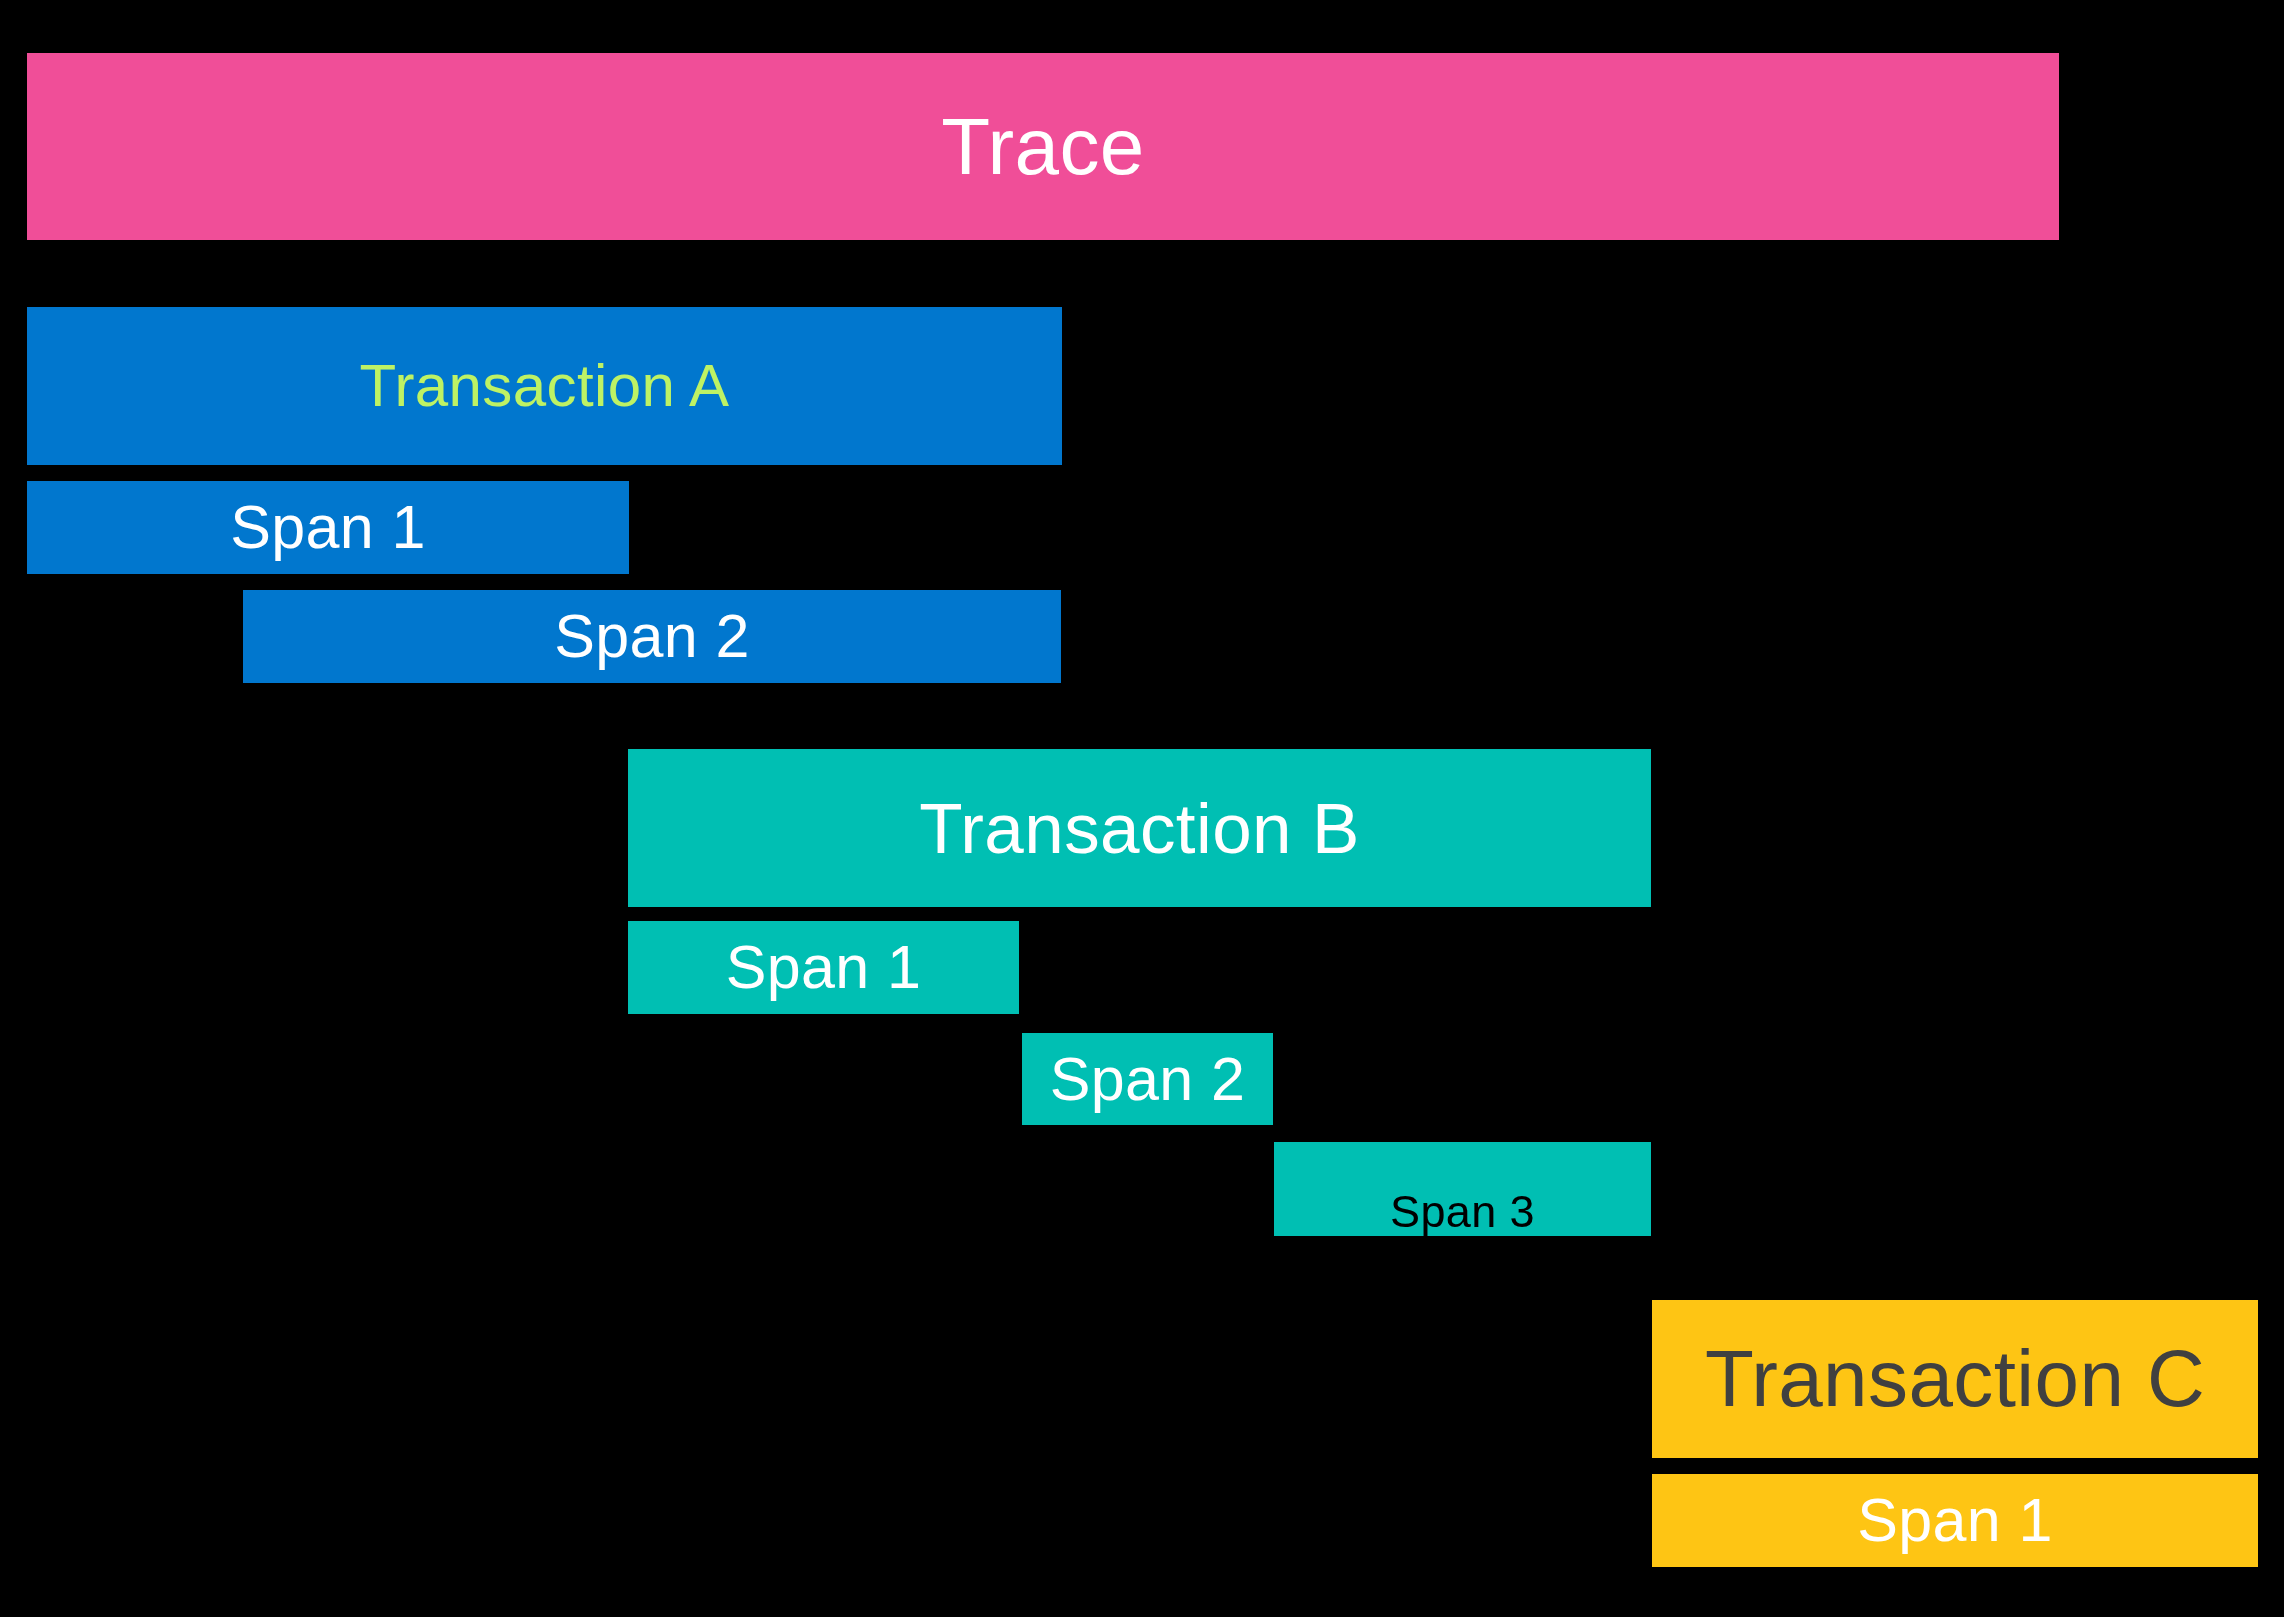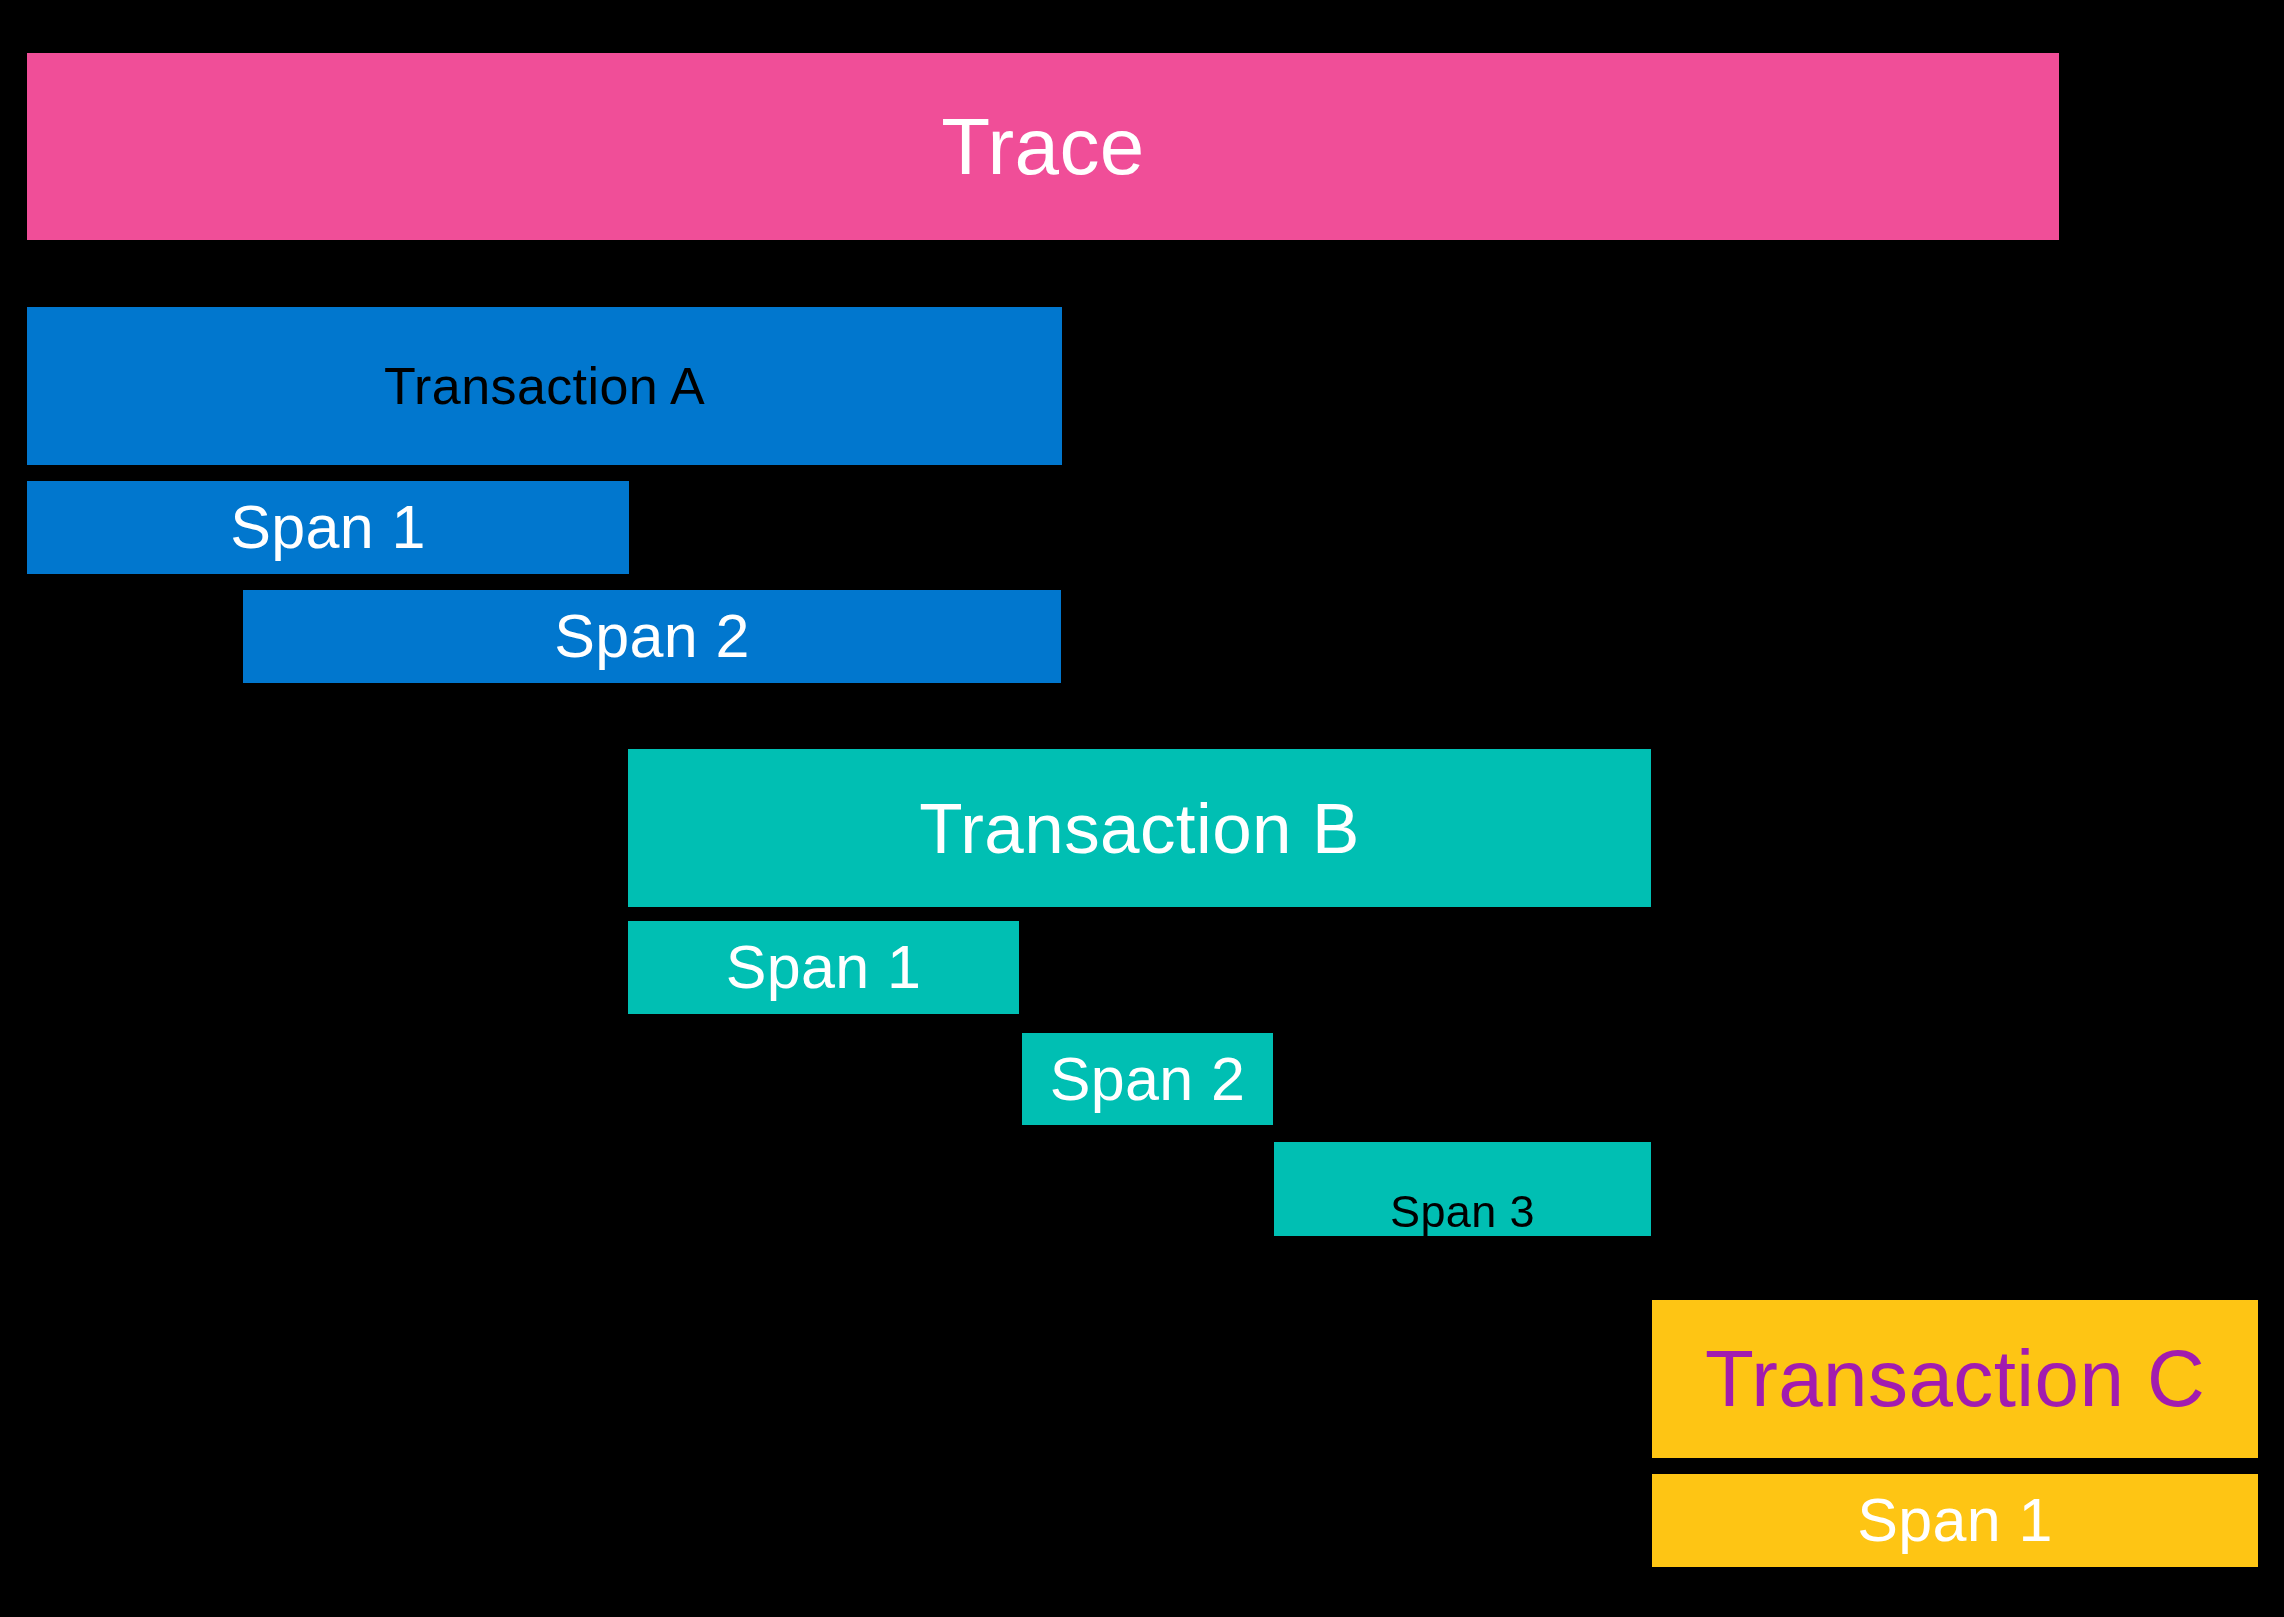--- a/index.html
+++ b/index.html
@@ -30,40 +30,40 @@
   }
 </style>
 </head>
 <body>
 
 <div class="canvas" id="diagram-canvas" style="background: rgb(0, 0, 0); width: 2284px; height: 1618px;">
     <div class="bar" style="left: 27px; top: 53px; width: 2032px; height: 187px; background: rgb(240, 78, 152);">
       <span class="bar-label" style="font-size: 80px; color: rgb(255, 255, 255);">Trace</span>
     </div>
     <div class="bar" style="left: 27px; top: 307px; width: 1035px; height: 158px; background: rgb(1, 119, 206);">
-      <span class="bar-label" style="font-size: 52px; color: #000000;">Transaction A</span>
+      <span class="bar-label" style="font-size: 60px; color: #bef264;">Transaction A</span>
     </div>
     <div class="bar" style="left: 27px; top: 481px; width: 602px; height: 93px; background: rgb(1, 119, 206);">
       <span class="bar-label" style="font-size: 61px; color: rgb(255, 255, 255);">Span 1</span>
     </div>
     <div class="bar" style="left: 243px; top: 590px; width: 818px; height: 93px; background: rgb(1, 119, 206);">
       <span class="bar-label" style="font-size: 61px; color: rgb(255, 255, 255);">Span 2</span>
     </div>
     <div class="bar" style="left: 628px; top: 749px; width: 1023px; height: 158px; background: rgb(0, 191, 179);">
       <span class="bar-label" style="font-size: 71px; color: rgb(255, 255, 255);">Transaction B</span>
     </div>
     <div class="bar" style="left: 628px; top: 921px; width: 391px; height: 93px; background: rgb(0, 191, 179);">
       <span class="bar-label" style="font-size: 61px; color: rgb(255, 255, 255);">Span 1</span>
     </div>
     <div class="bar" style="left: 1022px; top: 1033px; width: 251px; height: 92px; background: rgb(0, 191, 179);">
       <span class="bar-label" style="font-size: 61px; color: rgb(255, 255, 255);">Span 2</span>
     </div>
     <div class="bar" style="left: 1274px; top: 1142px; width: 377px; height: 94px; background: rgb(0, 191, 179);">
       <span class="bar-label" style="font-size: 45px; color: #000000; margin-top: 45px;">Span 3</span>
     </div>
     <div class="bar" style="left: 1652px; top: 1300px; width: 606px; height: 158px; background: rgb(254, 197, 20);">
-      <span class="bar-label" style="font-size: 80px; color: #a21caf;">Transaction C</span>
+      <span class="bar-label" style="font-size: 80px; color: #404040;">Transaction C</span>
     </div>
     <div class="bar" style="left: 1652px; top: 1474px; width: 606px; height: 93px; background: rgb(254, 197, 20);">
       <span class="bar-label" style="font-size: 61px; color: rgb(255, 255, 255);">Span 1</span>
     </div>
   </div>
 
 
 </body></html>

